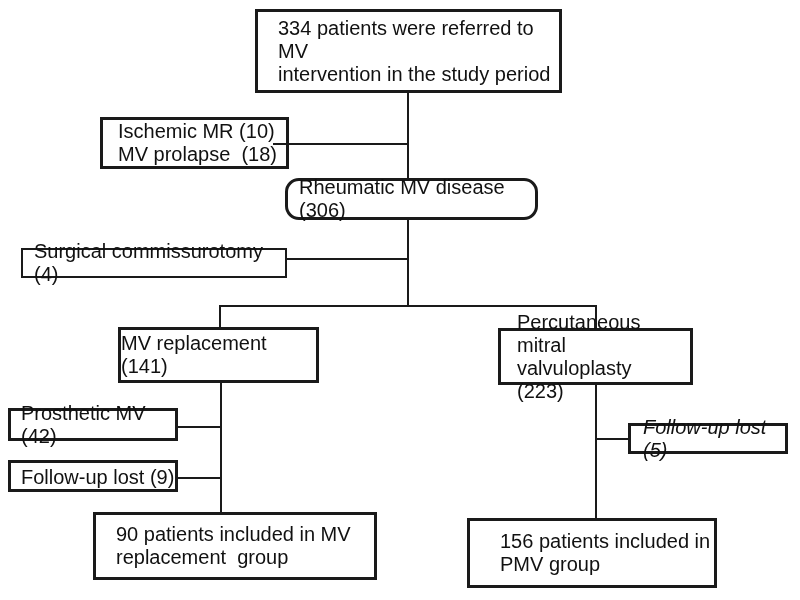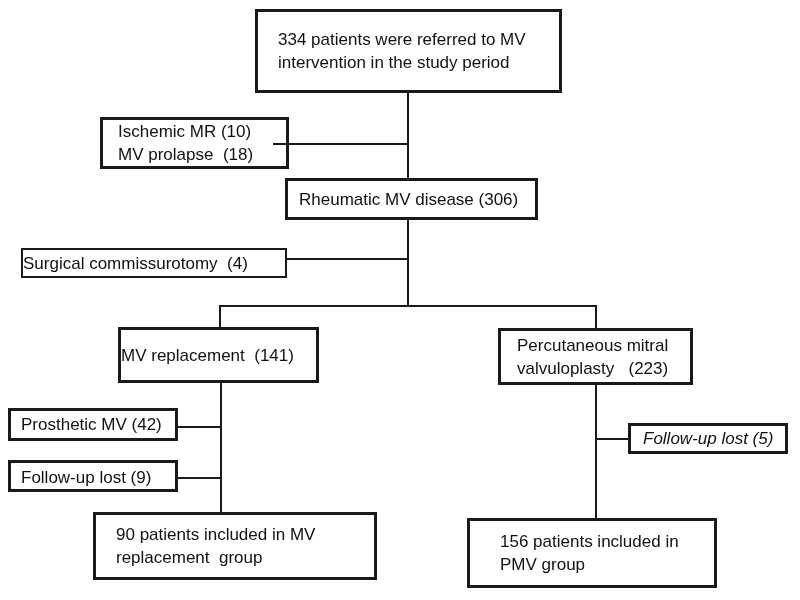--- a/index.html
+++ b/index.html
@@ -16,36 +16,36 @@
     color: #111111;
     overflow: hidden;
   }
   .node {
     position: absolute;
     box-sizing: border-box;
     border: 3px solid #1a1a1a;
     background: #ffffff;
     display: flex;
     align-items: center;
-    font-size: 17px;
+    font-size: 20px;
     line-height: 23px;
   }
   .node-text {
     white-space: pre-wrap;
     display: block;
   }
   .line {
     position: absolute;
     background: #1a1a1a;
   }
   
   #n-referred       { left: 255px; top: 9px;   width: 307px; height: 84px; padding-left: 20px; }
   #n-excluded-top   { left: 100px;  top: 117px; width: 189px; height: 52px; padding-left: 15px; }
-  #n-rheumatic      { left: 285px; top: 178px; width: 253px; height: 42px; padding-left: 11px; }
-  #n-surgical       { left: 21px;  top: 248px; width: 266px; height: 30px; border-width: 2px; }
+  #n-rheumatic      { left: 285px; top: 178px; width: 253px; height: 42px; padding-left: 11px; border-radius: 14px; }
+  #n-surgical       { left: 21px;  top: 248px; width: 266px; height: 30px; padding-left: 11px; border-width: 2px; }
   #n-mv-replacement { left: 118px; top: 327px; width: 201px; height: 56px; }
   #n-pmv            { left: 498px; top: 328px; width: 195px; height: 57px; padding-left: 16px; }
   #n-prosthetic     { left: 8px;   top: 408px; width: 170px; height: 33px; padding-left: 10px; }
   #n-followup-mv    { left: 8px;   top: 460px; width: 170px; height: 32px; padding-left: 10px; align-items: flex-end; }
   #n-followup-pmv   { left: 628px; top: 423px; width: 160px; height: 31px; padding-left: 12px; font-style: italic; }
   #n-mv-group       { left: 93px;  top: 512px; width: 284px; height: 68px; padding-left: 20px; }
   #n-pmv-group      { left: 467px; top: 518px; width: 250px; height: 70px; padding-left: 30px; }
 </style>
 </head>
 <body>

